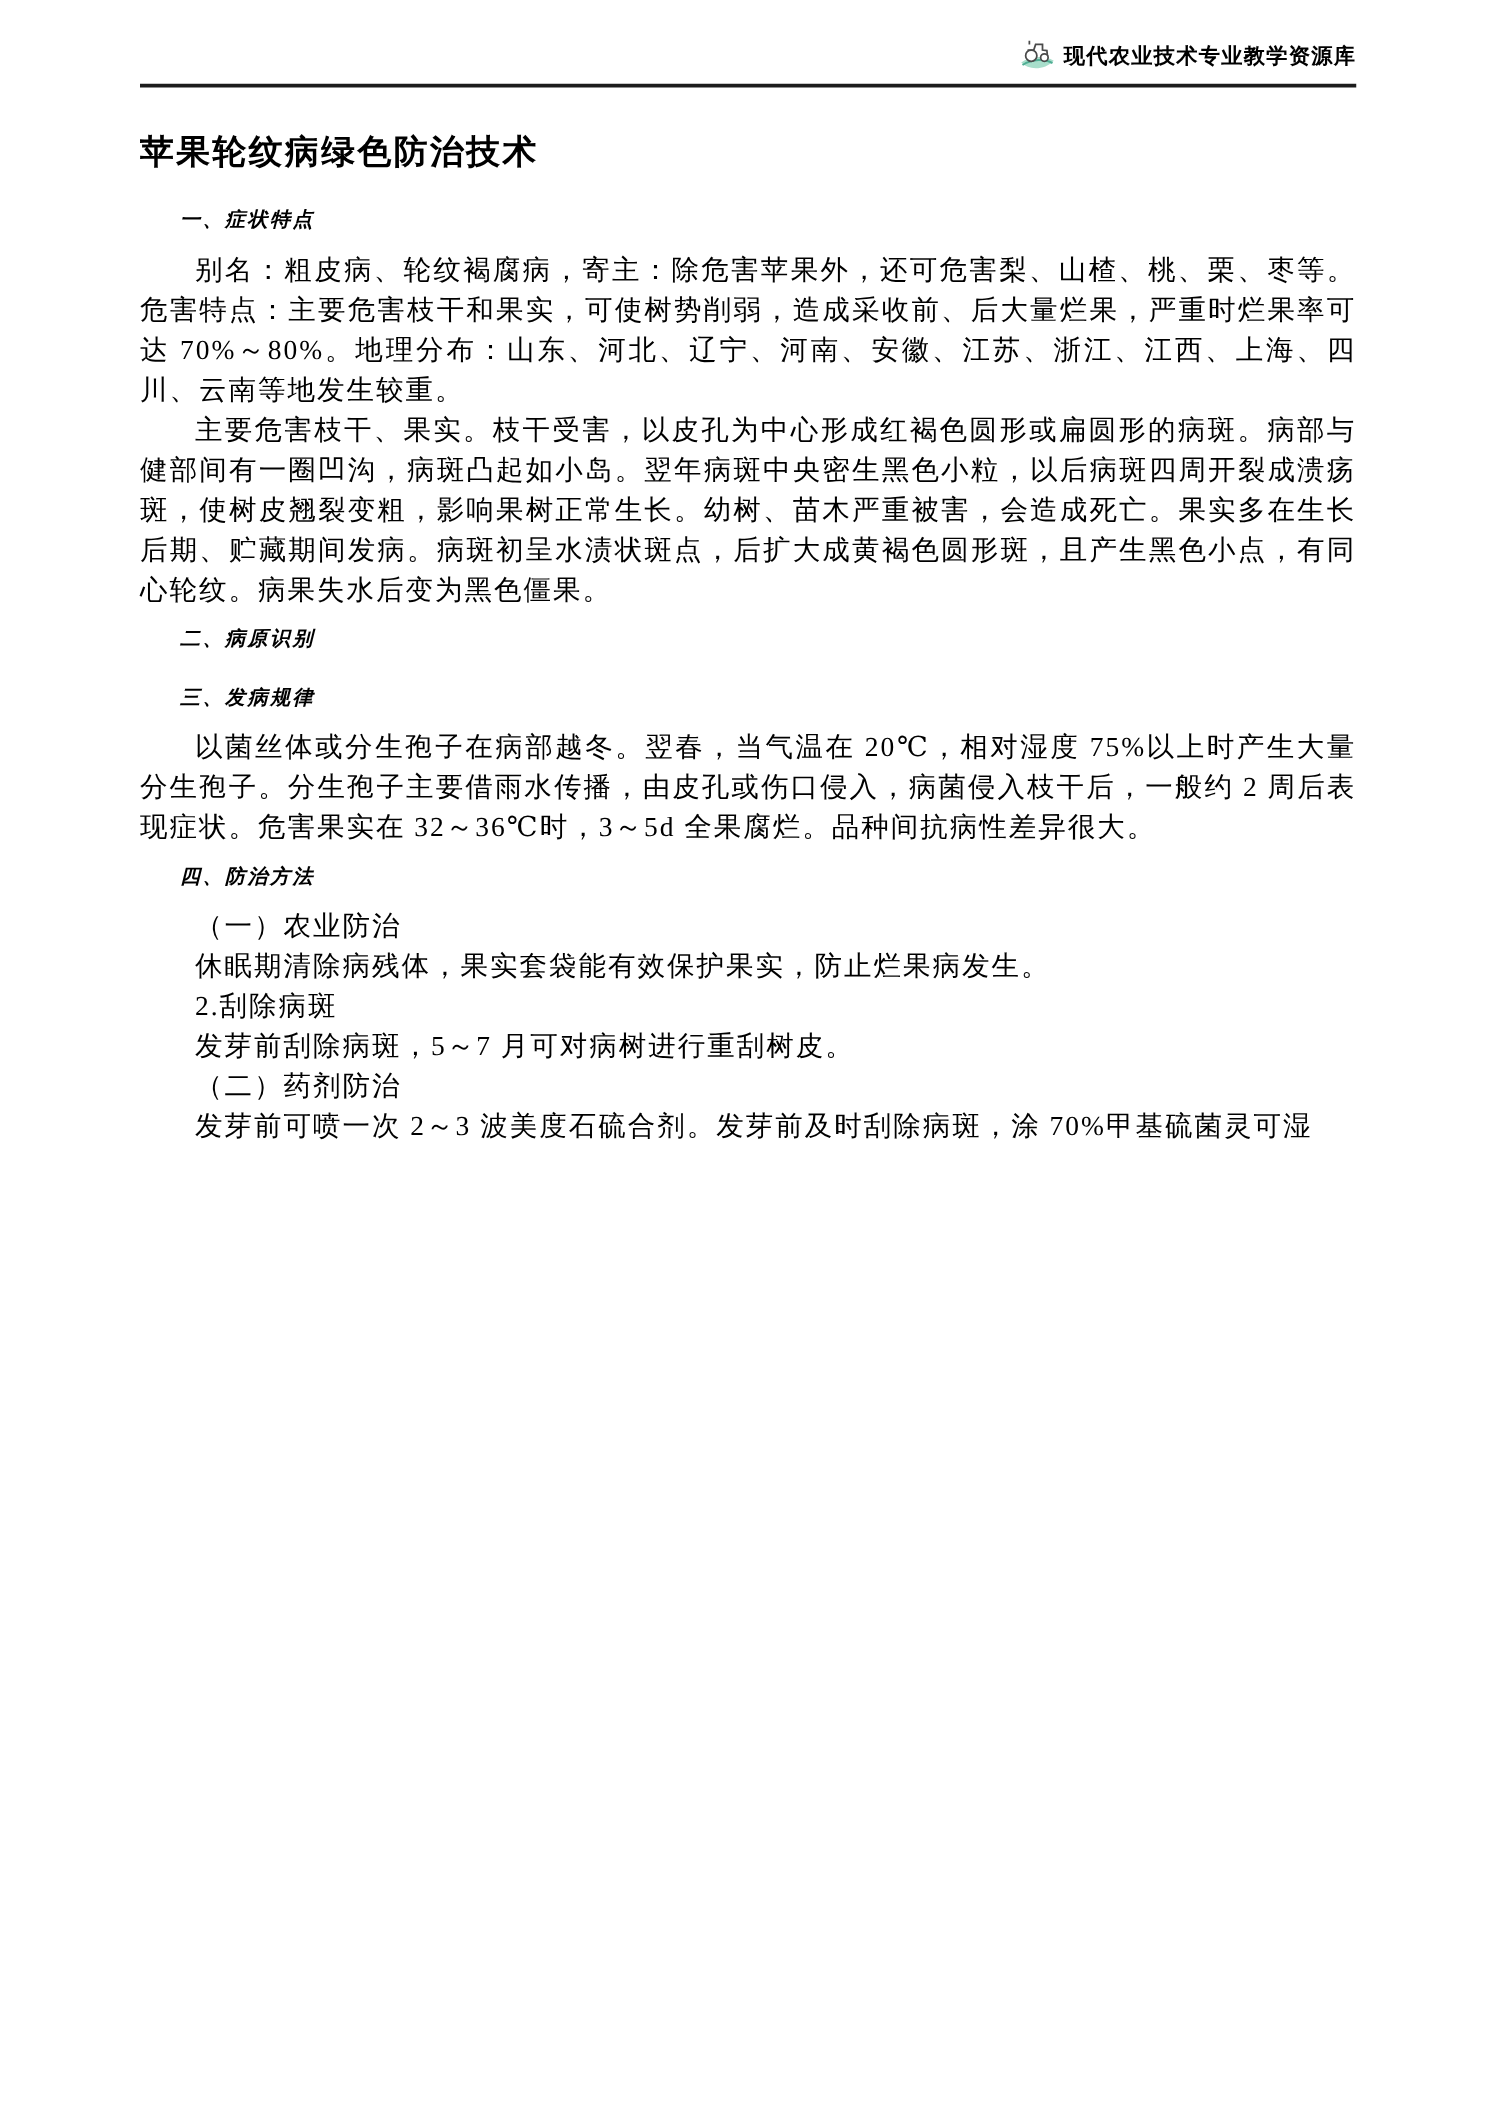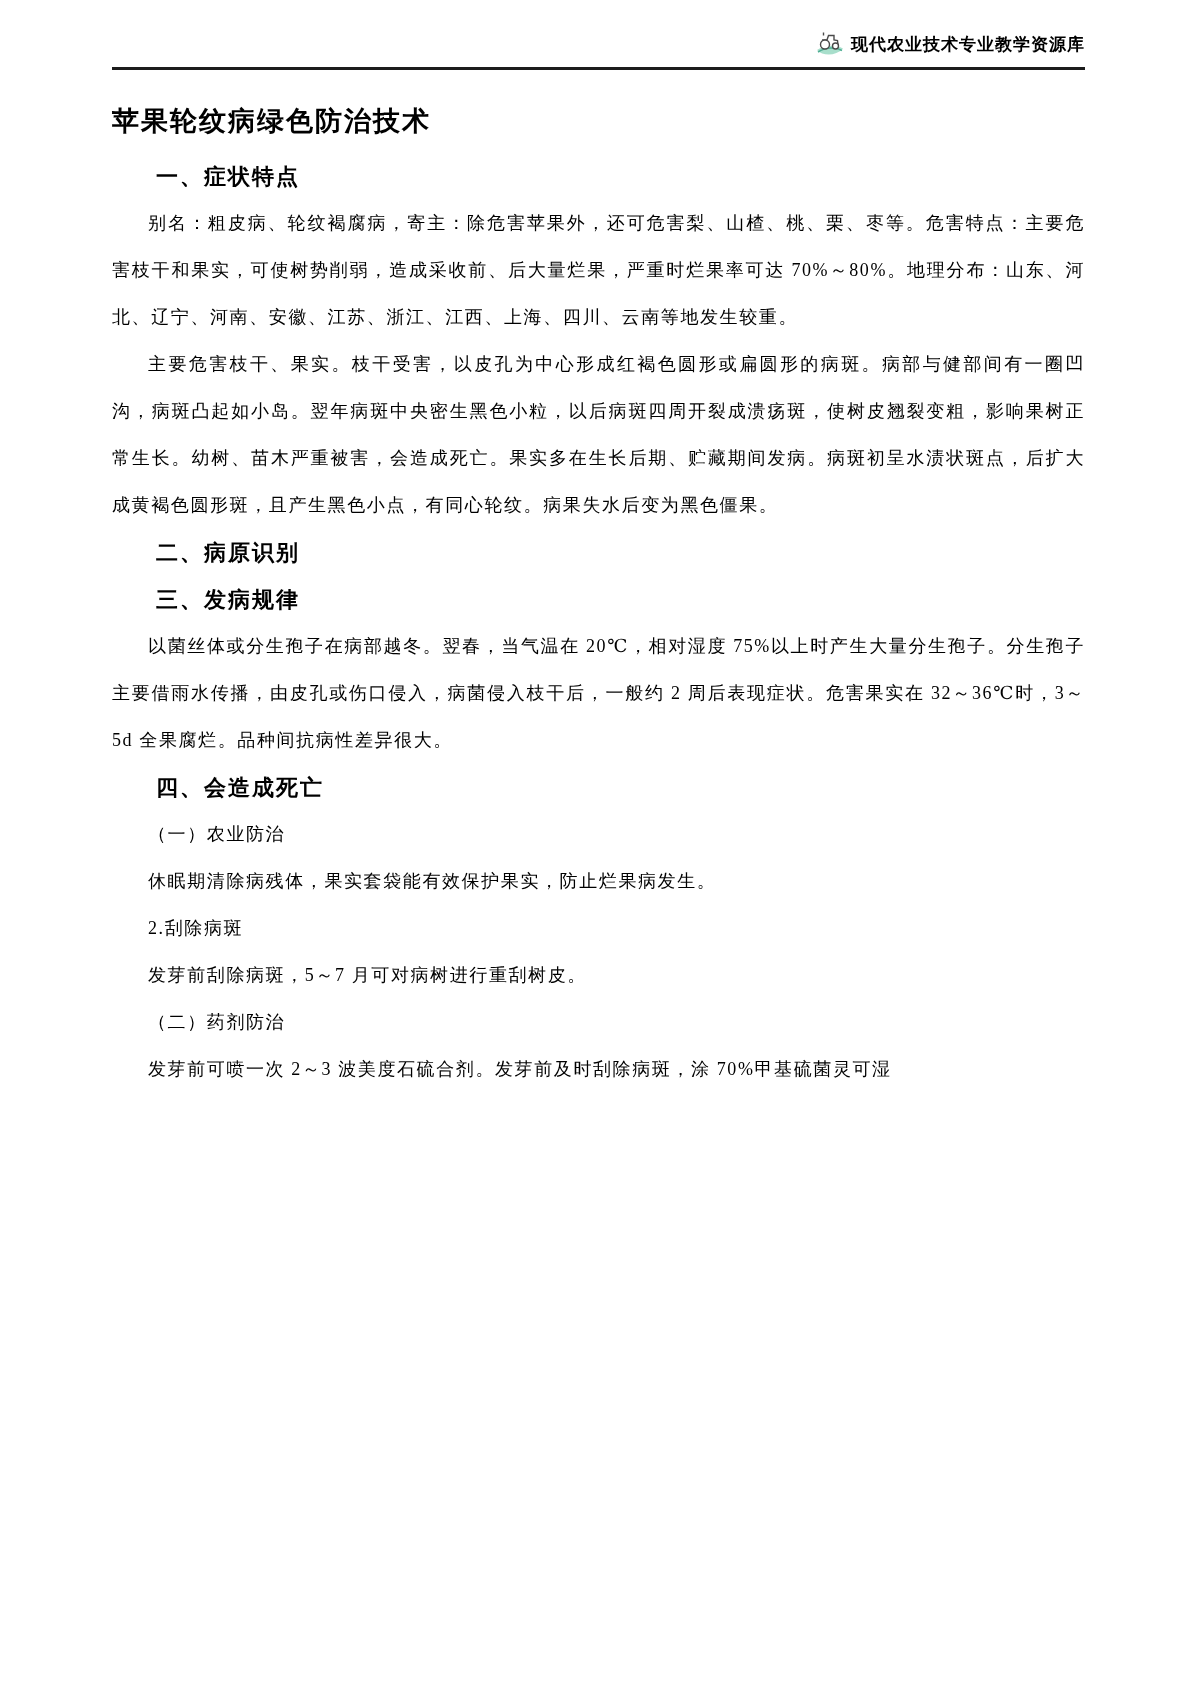--- a/index.html
+++ b/index.html
@@ -61,29 +61,30 @@
     font-weight: bold;
     font-size: 27px;
     line-height: 40px;
     letter-spacing: 2px;
     text-align: left;
   }
   .section-heading {
     margin: 0;
     font-family: "Liberation Sans", "DejaVu Sans", sans-serif;
     font-weight: bold;
-    font-size: 22px;
+    font-size: 16px;
     line-height: 47px;
     letter-spacing: 2px;
     text-indent: 2em;
+    font-style: italic;
   }
   .body-para {
     margin: 0;
-    font-size: 18px;
-    line-height: 47px;
+    font-size: 22px;
+    line-height: 32px;
     letter-spacing: 1.6px;
     text-indent: 2em;
     text-align: justify;
     text-justify: inter-character;
   }
   .body-para.single-line {
     text-align: left;
   }
 </style>
 </head>
@@ -123,21 +124,21 @@
     <section>
       <h2 class="section-heading">二、病原识别</h2>
     </section>
 
     <section>
       <h2 class="section-heading">三、发病规律</h2>
       <p class="body-para">以菌丝体或分生孢子在病部越冬。翌春，当气温在 20℃，相对湿度 75%以上时产生大量分生孢子。分生孢子主要借雨水传播，由皮孔或伤口侵入，病菌侵入枝干后，一般约 2 周后表现症状。危害果实在 32～36℃时，3～5d 全果腐烂。品种间抗病性差异很大。</p>
     </section>
 
     <section>
-      <h2 class="section-heading">四、会造成死亡</h2>
+      <h2 class="section-heading">四、防治方法</h2>
       <p class="body-para single-line">（一）农业防治</p>
       <p class="body-para single-line">休眠期清除病残体，果实套袋能有效保护果实，防止烂果病发生。</p>
       <p class="body-para single-line">2.刮除病斑</p>
       <p class="body-para single-line">发芽前刮除病斑，5～7 月可对病树进行重刮树皮。</p>
       <p class="body-para single-line">（二）药剂防治</p>
       <p class="body-para">发芽前可喷一次 2～3 波美度石硫合剂。发芽前及时刮除病斑，涂 70%甲基硫菌灵可湿</p>
     </section>
 
   </main>
 </div>

